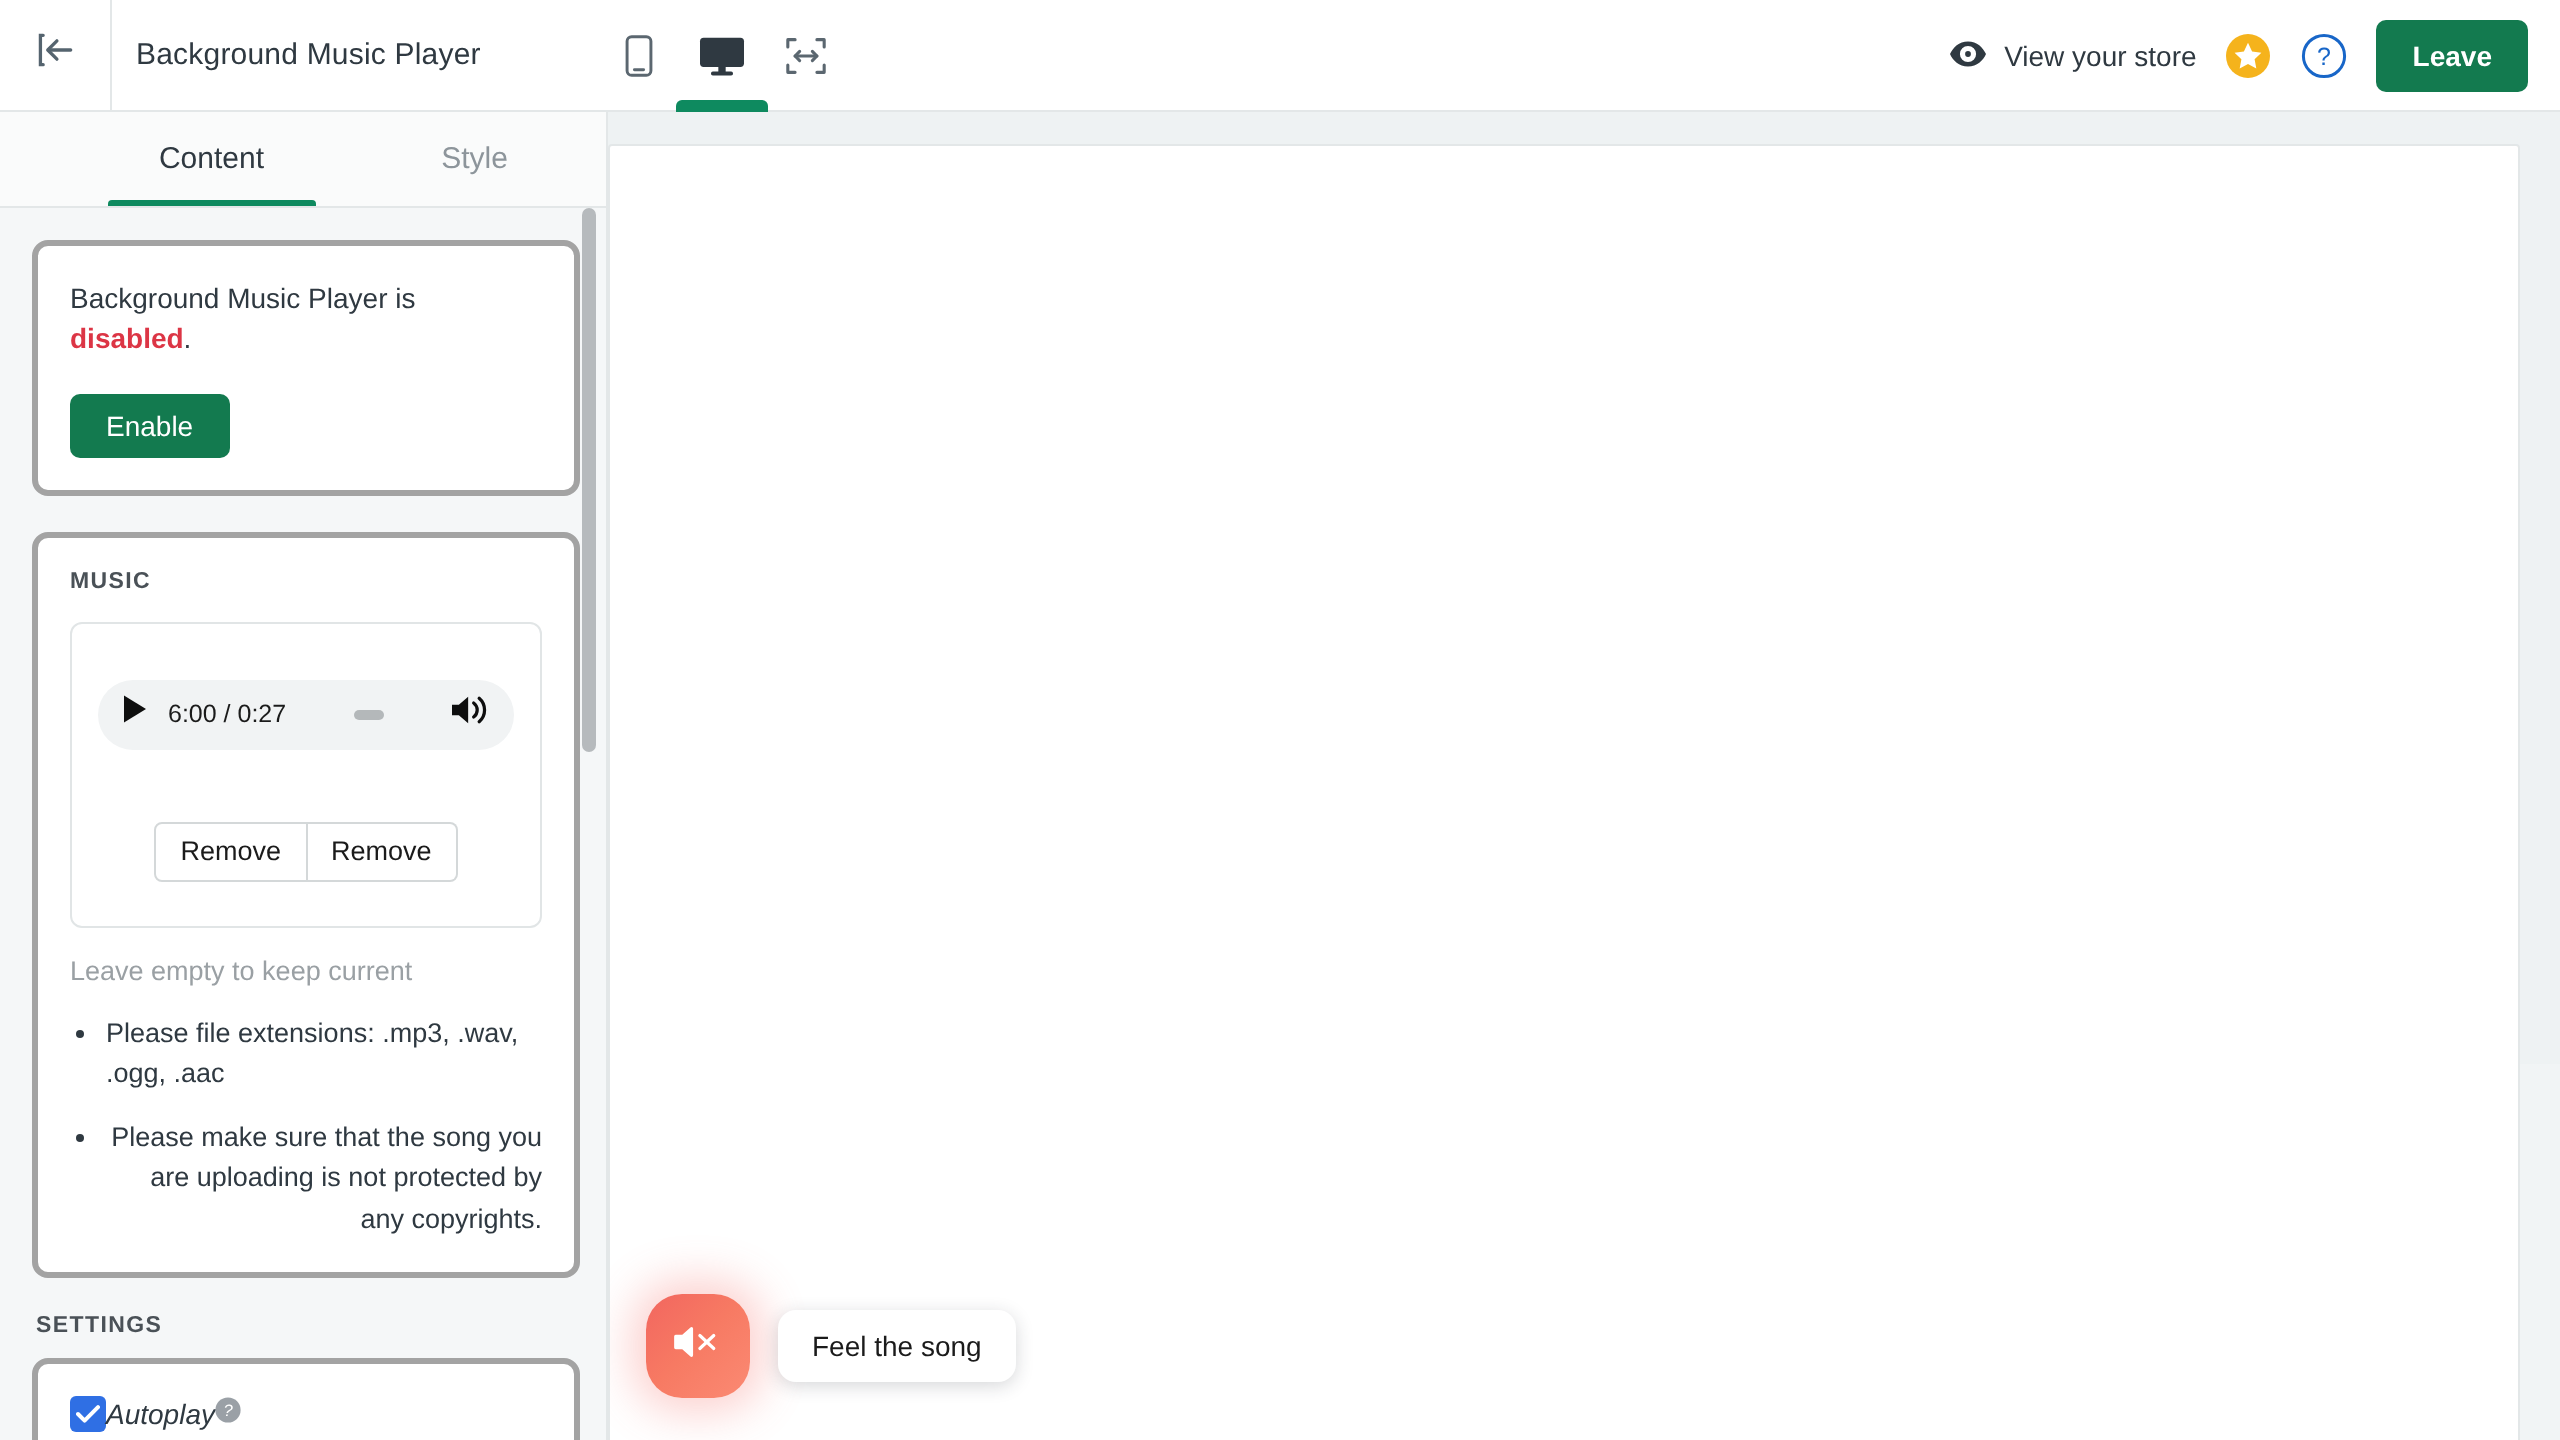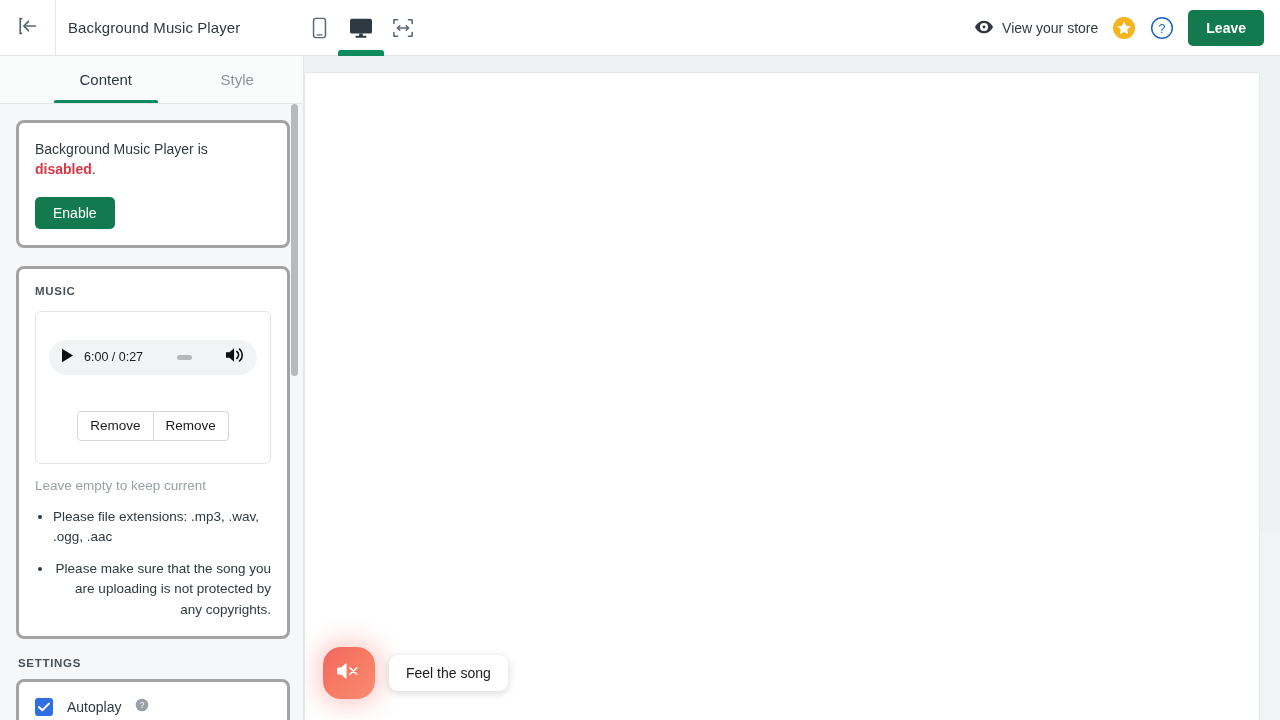--- a/index.html
+++ b/index.html
@@ -160,21 +160,21 @@
     font-size: 13.5px; color: #9aa0a4;
     margin-top: 14px;
   }
   .bullets { margin: 14px 0 0 0; padding-left: 18px; }
   .bullets li {
     font-size: 13.5px; color: #2f3941;
     line-height: 1.5; margin-bottom: 12px;
   }
   .bullets li:last-child { margin-bottom: 0; text-align: right; }
   .settings-card { padding: 16px; }
-  .check-row { display: flex; align-items: center; gap: 14px; }
+  .check-row { display: flex; align-items: center; gap: 0; font-style: italic; }
   .checkbox {
     width: 18px; height: 18px; border-radius: 3px;
     background: #2f6fe4; display: flex;
     align-items: center; justify-content: center;
     cursor: pointer; flex: none;
   }
   .check-label { font-size: 14px; color: #2f3941; }
 
   
   .scrollbar-track {

